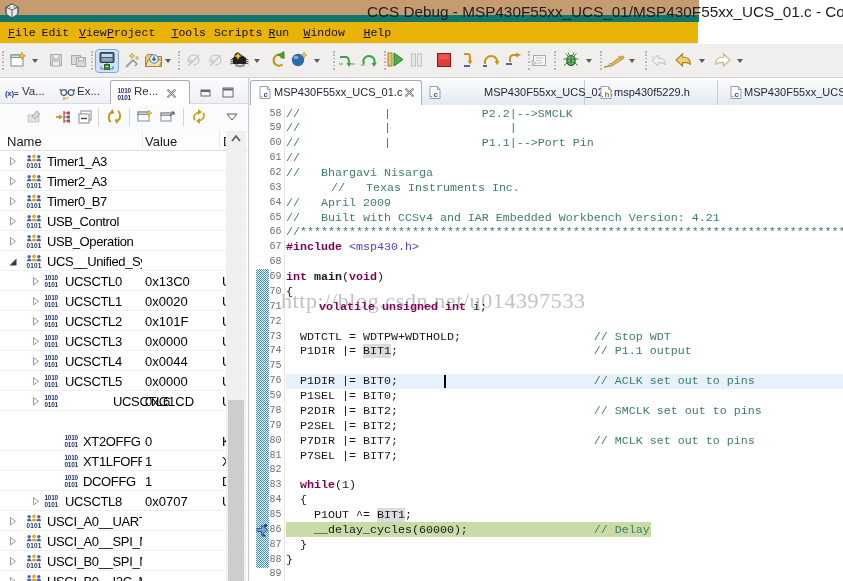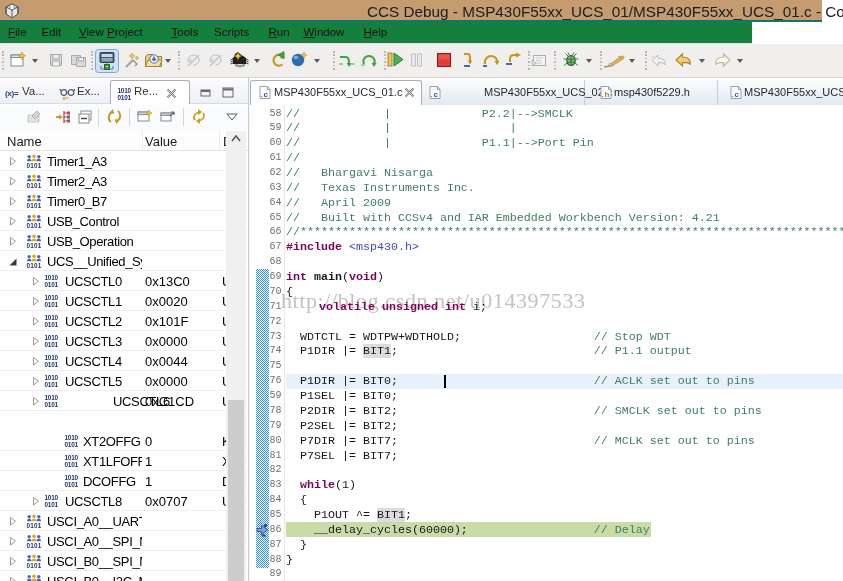--- a/index.html
+++ b/index.html
@@ -1,21 +1,21 @@
 <!DOCTYPE html>
 <html><head>
 <meta charset="utf-8">
 <style>
 * { margin:0; padding:0; box-sizing:border-box; }
 html,body { width:843px; height:581px; overflow:hidden; font-family:"Liberation Sans",sans-serif; background:#fff; }
 .abs { position:absolute; }
 #stage { position:relative; width:843px; height:581px; overflow:hidden; }
-#titlebar { left:0; top:0; width:822px; height:22px; background:#C59B70; border-bottom:2px solid #0f766e; }
+#titlebar { left:0; top:0; width:699px; height:22px; background:#C59B70; border-bottom:7px solid #0f766e; }
 #titletext { left:367px; top:2.5px; font-size:15.3px; color:#1d1d1d; white-space:nowrap; }
-#menubar { left:0; top:22px; width:752px; height:22px; background:#15803d; border-bottom:1px solid #E3E3E3; }
+#menubar { left:0; top:22px; width:698px; height:22px; background:#eab308; border-bottom:1px solid #E3E3E3;font-family:Liberation Mono, monospace; }
 .mi { position:absolute; top:4px; font-size:11.5px; color:#111; white-space:nowrap; }
 #toolbar { left:0; top:44px; width:843px; height:34px; background:#F0EFEE; border-bottom:1px solid #D5D1CC; }
 .tbsep { position:absolute; top:6px; width:1px; height:22px; background:#D8D4CF; }
 .tbdot { position:absolute; top:7px; width:2px; height:20px; background:repeating-linear-gradient(#B8B8B8 0 1.5px, transparent 1.5px 3.5px); }
 .tbi { position:absolute; }
 .dd { position:absolute; top:15px; width:0; height:0; border-left:3.5px solid transparent; border-right:3.5px solid transparent; border-top:4px solid #5a5a5a; }
 #main { left:0; top:78px; width:843px; height:503px; background:#F2F4F7; }
 #lp { left:0; top:0; width:249px; height:503px; background:#fff; border-right:1px solid #C9CED6; }
 #lptabbar { left:0; top:2px; width:248px; height:24px; background:linear-gradient(#FBFBFC,#EDF0F4); border-bottom:1px solid #D8DCE2; }
 .lptab { position:absolute; top:5px; font-size:11.5px; color:#333; white-space:nowrap; }
@@ -711,21 +711,21 @@
 <div class="num" style="left:13.5px;top:403.99px;">85</div>
 <div class="num" style="left:13.5px;top:418.86px;">86</div>
 <div class="num" style="left:13.5px;top:433.73px;">87</div>
 <div class="num" style="left:13.5px;top:448.60px;">88</div>
 <div class="num" style="left:13.5px;top:463.47px;">89</div>
 <div class="cl" style="left:31px;top:1.50px;"><span class="c">//            |             P2.2|--&gt;SMCLK</span></div>
 <div class="cl" style="left:31px;top:16.37px;"><span class="c">//            |                 |</span></div>
 <div class="cl" style="left:31px;top:31.24px;"><span class="c">//            |             P1.1|--&gt;Port Pin</span></div>
 <div class="cl" style="left:31px;top:46.11px;"><span class="c">//</span></div>
 <div class="cl" style="left:31px;top:60.98px;"><span class="c">//   Bhargavi Nisarga</span></div>
-<div class="cl" style="left:31px;top:75.85px;"><span class="c">//   Texas Instruments Inc.</span></div>
+<div class="cl" style="left:31px;top:75.85px;padding-left:45px;"><span class="c">//   Texas Instruments Inc.</span></div>
 <div class="cl" style="left:31px;top:90.72px;"><span class="c">//   April 2009</span></div>
 <div class="cl" style="left:31px;top:105.59px;"><span class="c">//   Built with CCSv4 and IAR Embedded Workbench Version: 4.21</span></div>
 <div class="cl" style="left:31px;top:120.46px;"><span class="c">//********************************************************************************</span></div>
 <div class="cl" style="left:31px;top:135.33px;"><span class="k">#include</span> <span class="inc">&lt;msp430.h&gt;</span></div>
 <div class="cl" style="left:31px;top:150.20px;"></div>
 <div class="cl" style="left:31px;top:165.07px;"><span class="k">int</span> <span class="b">main</span>(<span class="k">void</span>)</div>
 <div class="cl" style="left:31px;top:179.94px;">{</div>
 <div class="cl" style="left:31px;top:194.81px;margin-left:19px;">  <span class="k">volatile</span> <span class="k">unsigned</span> <span class="k">int</span> i;</div>
 <div class="cl" style="left:31px;top:209.68px;"></div>
 <div class="cl" style="left:31px;top:224.55px;">  WDTCTL = WDTPW+WDTHOLD;                   <span class="c">// Stop WDT</span></div>

